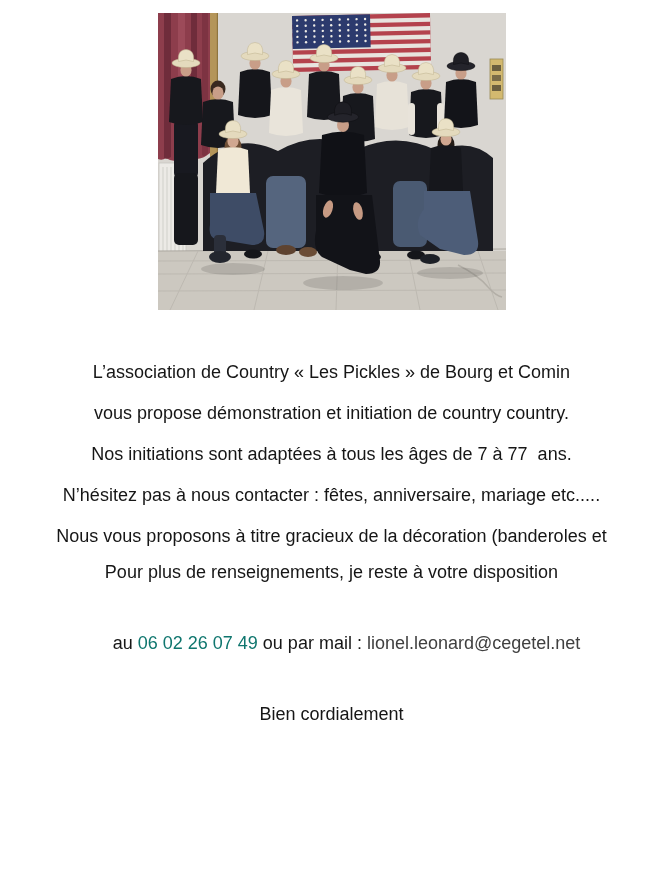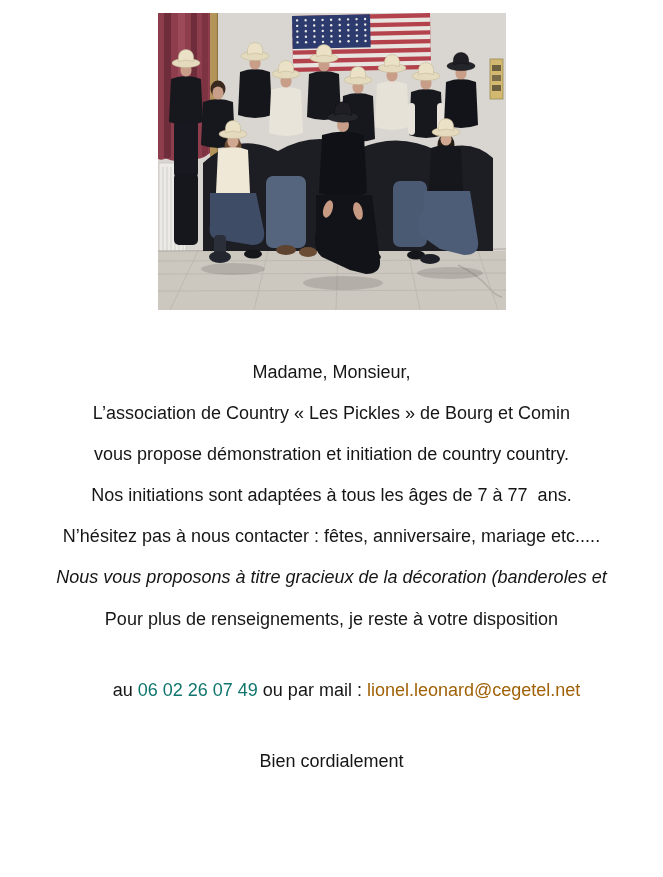--- a/index.html
+++ b/index.html
@@ -2,23 +2,23 @@
 <html><head>
 <meta charset="utf-8">
 <style>
   html,body{margin:0;padding:0;background:#ffffff;}
   body{width:663px;height:877px;overflow:hidden;font-family:"Liberation Sans",sans-serif;}
   .page{padding-top:13px;}
   .photo{width:348px;height:297px;margin:0 auto;}
   .photo svg{display:block;width:348px;height:297px;}
   .letter{margin-top:47px;text-align:center;color:#161616;font-size:18px;}
   .line{line-height:30px;margin:0 0 11px 0;white-space:pre;}
-  .line.tight{margin-bottom:12px;font-style:italic;}
+  .line.tight{margin-bottom:6px;}
   .phone{color:#0f766e;}
-  .email{color:#a16207;text-align:right;}
+  .email{color:#404040;text-align:right;}
 </style>
 </head>
 <body>
 
 <div class="page">
 
   <div class="photo">
     <svg viewBox="0 0 348 297">
       <defs>
         <path id="torso" d="M-15,9 Q0,3 15,9 L17,52 Q0,58 -17,52 Z"></path>
@@ -215,21 +215,20 @@
         <use href="#torso" x="288" y="126" fill="#16171c"></use>
         <path d="M266,178 L312,178 L320,228 Q322,242 306,242 L282,236 L262,222 Q256,208 266,196 Z" fill="#4d5d78"></path>
         <ellipse cx="272" cy="246" rx="10" ry="5" fill="#1c1f26"></ellipse>
         <ellipse cx="288" cy="126" rx="5.6" ry="6.6" fill="#d0a790"></ellipse>
         <use href="#hatW" x="288" y="119"></use>
       </g>
     </svg>
   </div>
 
   <div class="letter">
-    <div class="line">Madame, Monsieur,</div>
     <div class="line">L’association de Country « Les Pickles » de Bourg et Comin</div>
     <div class="line">vous propose démonstration et initiation de country country.</div>
     <div class="line">Nos initiations sont adaptées à tous les âges de 7 à 77  ans.</div>
     <div class="line">N’hésitez pas à nous contacter : fêtes, anniversaire, mariage etc.....</div>
     <div class="line tight">Nous vous proposons à titre gracieux de la décoration (banderoles et</div>
     <div class="line">Pour plus de renseignements, je reste à votre disposition</div>
     <div class="line">
       <span>au </span><span class="phone">06 02 26 07 49</span><span> ou par mail : </span><span class="email">lionel.leonard@cegetel.net</span>
     </div>
     <div class="line">Bien cordialement</div>

